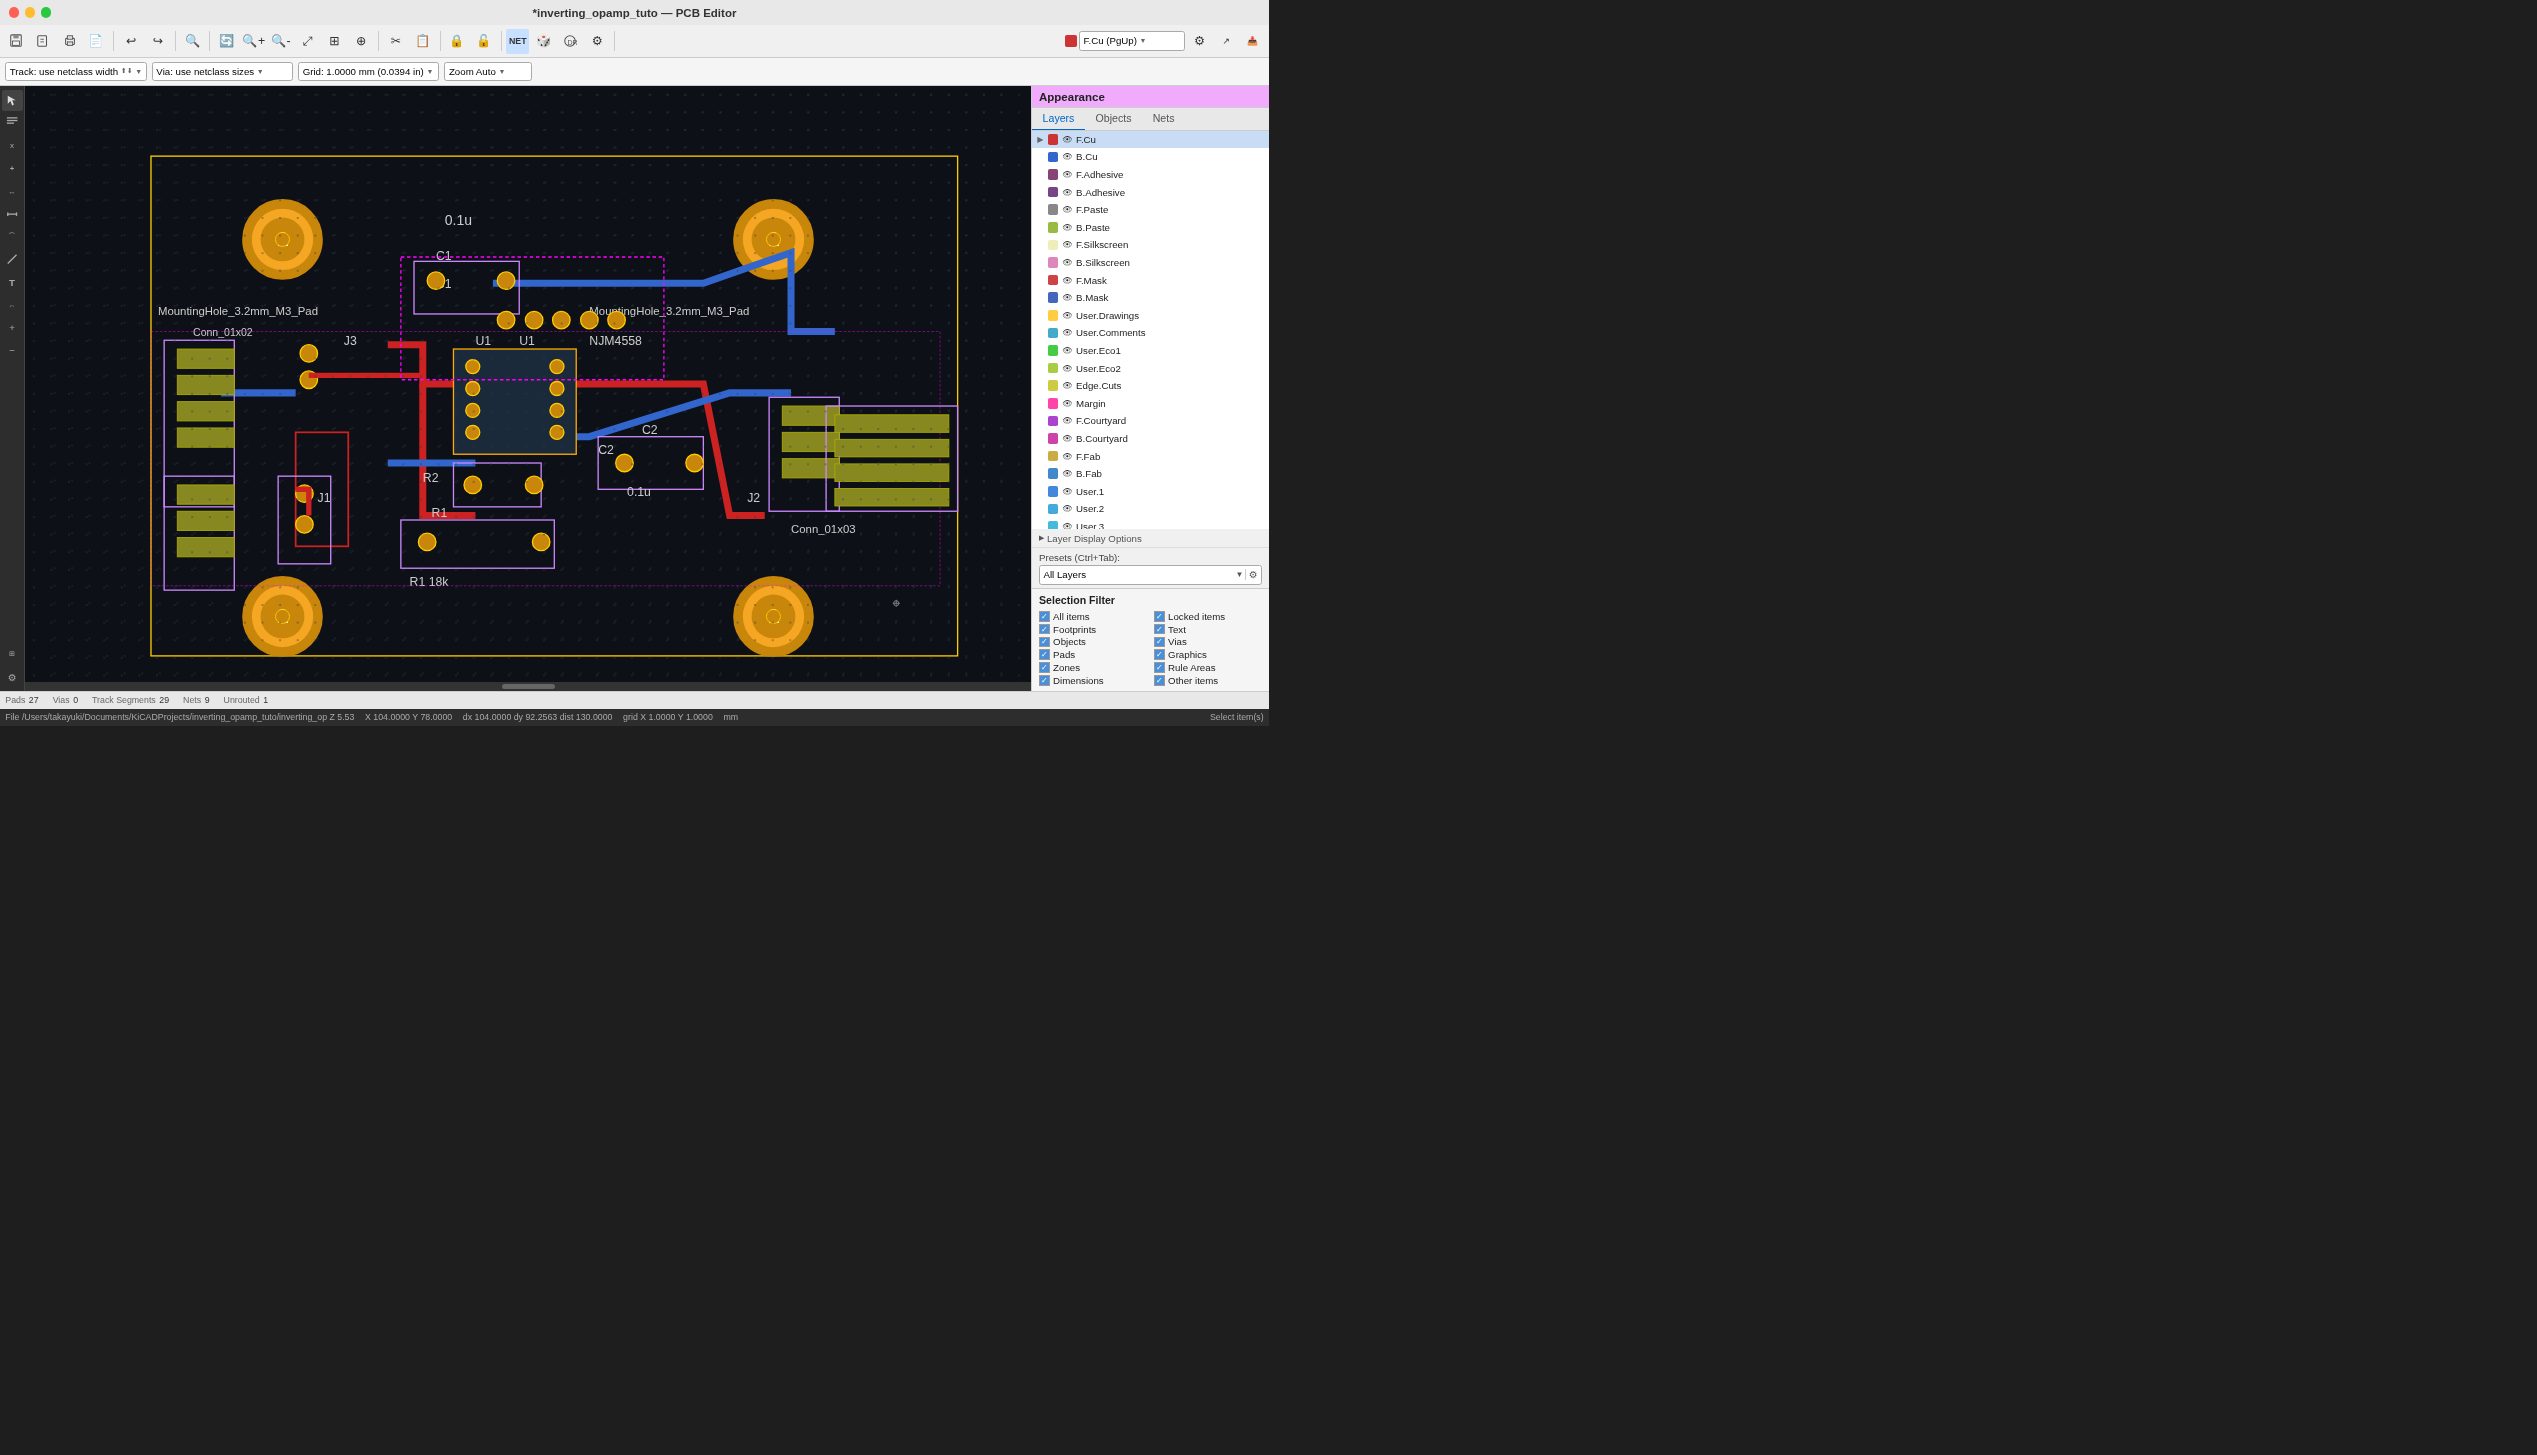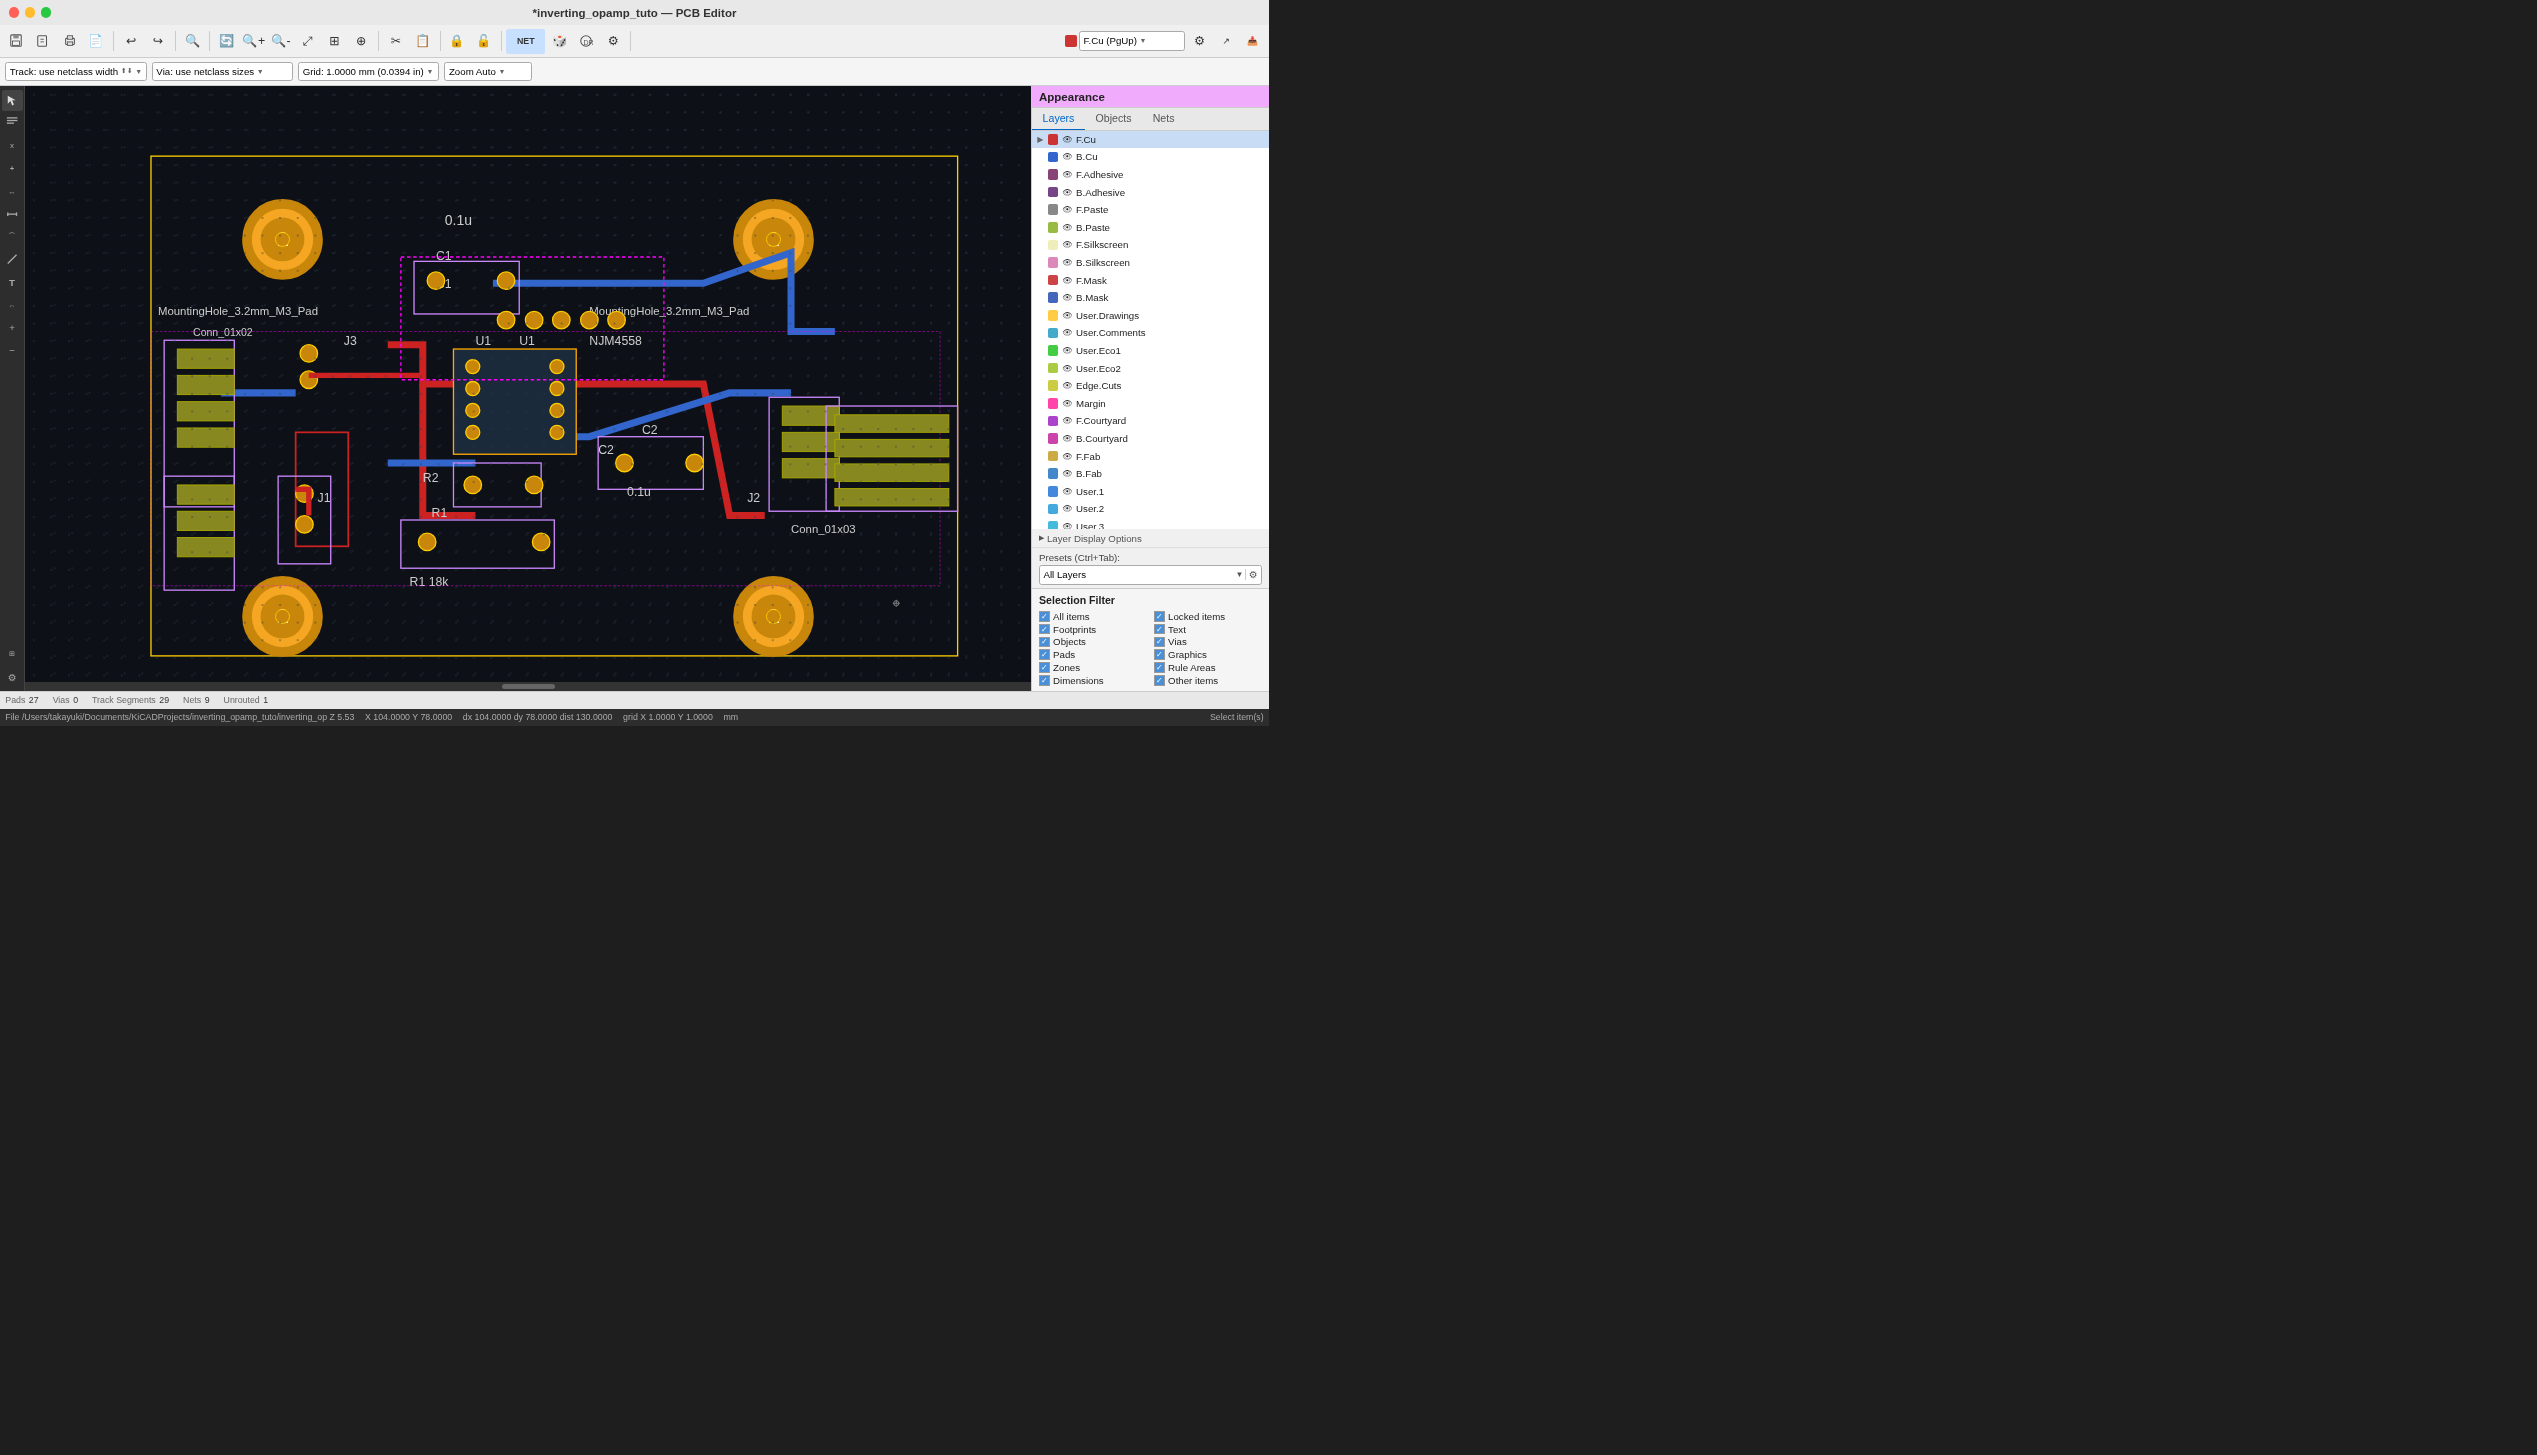--- a/index.html
+++ b/index.html
@@ -332,21 +332,21 @@
   <div class="tb-btn">⤢</div>
   <div class="tb-btn">⊞</div>
   <div class="tb-btn">⊕</div>
   <div class="tb-sep"></div>
   <div class="tb-btn">✂</div>
   <div class="tb-btn">📋</div>
   <div class="tb-sep"></div>
   <div class="tb-btn">🔒</div>
   <div class="tb-btn">🔓</div>
   <div class="tb-sep"></div>
-  <div class="tb-btn" style="background:#c8e0ff; width:39px; font-size:8.8px; font-weight:bold; color:#333;">NET</div>
+  <div class="tb-btn" style="background:#c8e0ff; width:23px; font-size:8.8px; font-weight:bold; color:#333;">NET</div>
   <div class="tb-btn">🎲</div>
   <div class="tb-btn">
     <svg width="14" height="14" viewBox="0 0 16 16" style="font-size:14px">
         <circle cx="8" cy="8" r="6" fill="none" stroke="#555" stroke-width="1.2"></circle>
         <text x="5" y="12" font-size="8" fill="#555">DRC</text>
       </svg>
   </div>
   <div class="tb-btn">⚙</div>
   <div class="tb-sep"></div>
 
@@ -815,19 +815,19 @@
   </div>
   <div class="status-item">
     <span class="status-label">Unrouted</span>
     <span class="status-val">1</span>
   </div>
 </div>
 
 <div id="infobar">
   <span>File /Users/takayuki/Documents/KiCADProjects/inverting_opamp_tuto/inverting_op  Z 5.53</span>
   <span>X 104.0000  Y 78.0000</span>
-  <span>dx 104.0000  dy 78.0000  dist 130.0000</span>
+  <span>dx 104.0000  dy 92.2563  dist 130.0000</span>
   <span>grid X 1.0000  Y 1.0000</span>
   <span>mm</span>
   <span style="flex:1"></span>
   <span>Select item(s)</span>
 </div>
 
 
 </body></html>

